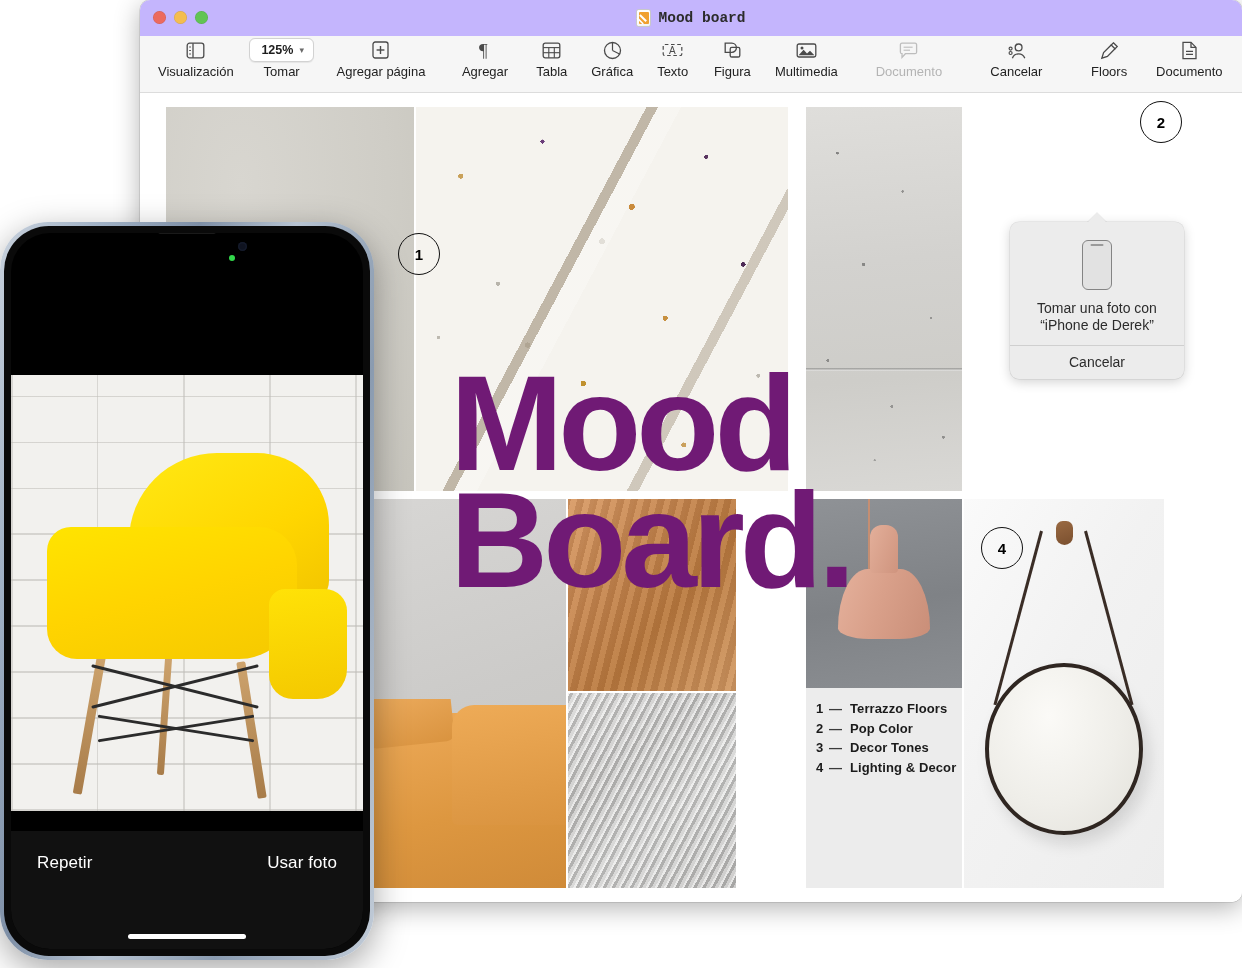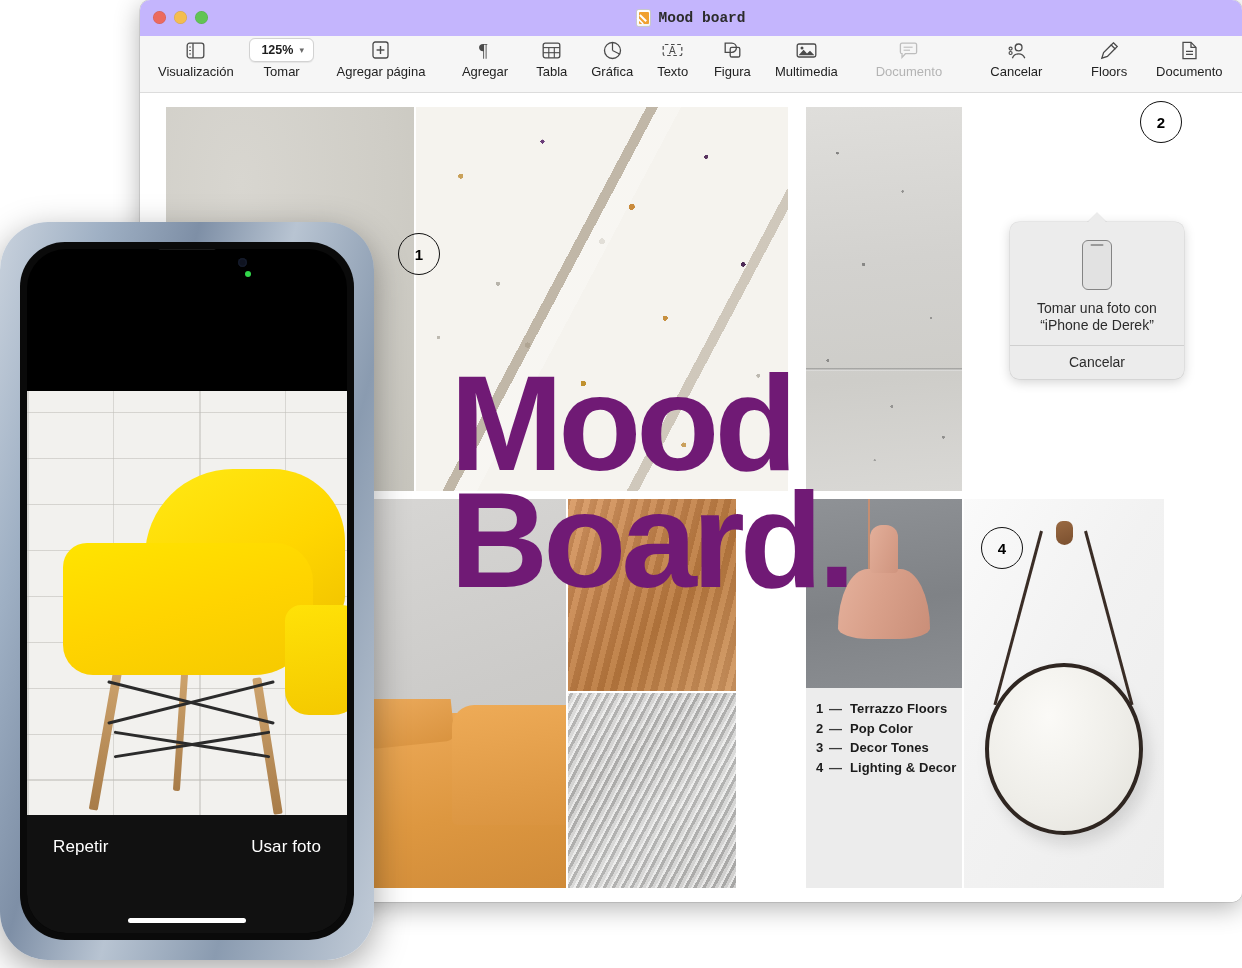--- a/index.html
+++ b/index.html
@@ -247,21 +247,21 @@
   .popover-cancel {
     text-align:center; font-size: 14px; color: #2c2c2c;
     padding: 8px 0 9px; cursor: default;
   }
 
   
   .iphone {
     position: absolute; left: 0px; top: 222px; width: 374px; height: 738px;
     border-radius: 48px;
     background: linear-gradient(105deg,#c9d2dd 0%, #9fb0c4 18%, #7e8fa6 35%, #b8c4d2 52%, #8a9bb0 72%, #c2ccd8 100%);
-    padding: 20px;
+    padding: 4px;
     box-shadow: 0 10px 34px rgba(0,0,0,.35);
   }
   .iphone-inner {
     width:100%; height:100%; border-radius: 45px; background:#0a0a0a;
     padding: 7px; position: relative;
   }
   .iphone-screen {
     width:100%; height:100%; border-radius: 39px; background:#000;
     position: relative; overflow: hidden;
   }

